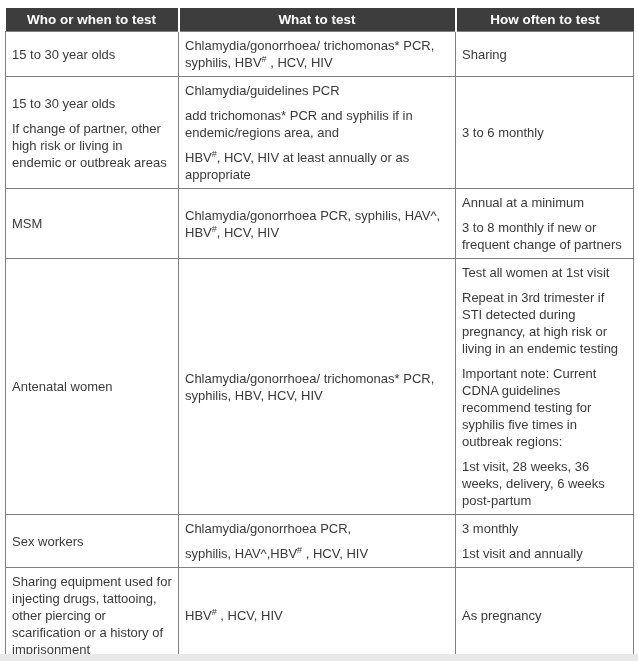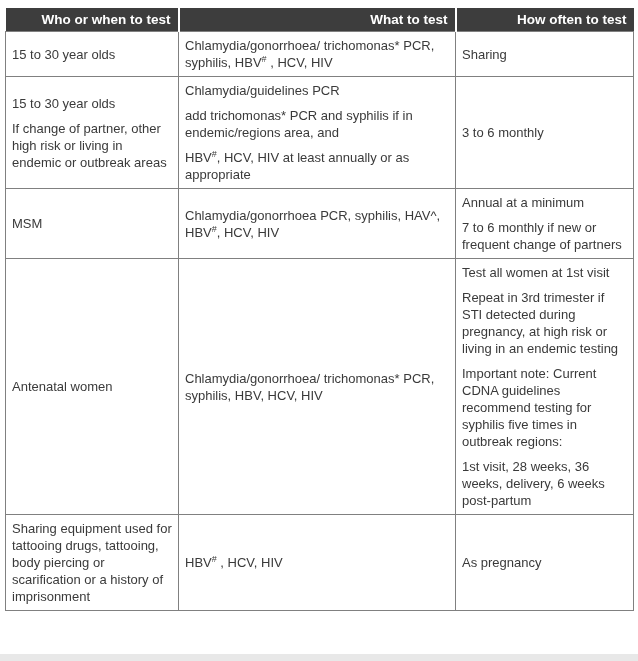--- a/index.html
+++ b/index.html
@@ -26,21 +26,21 @@
   }
   col.c-who   { width: 173px; }
   col.c-what  { width: 277px; }
   col.c-often { width: 178px; }
 
   th {
     background: var(--header-bg, #3d3d3d);
     color: var(--header-text, #ffffff);
     font-size: 13.5px;
     font-weight: bold;
-    text-align: right;
+    text-align: center;
     padding: 3px 7px;
     border: none;
     border-left: 2px solid #ffffff;
     line-height: 17px;
   }
   th:first-child { border-left: none; }
 
   td {
     border: 1px solid var(--border, #808080);
     vertical-align: middle;
@@ -115,40 +115,53 @@
           </tr>
           <tr>
             <td>
               <p>MSM</p>
             </td>
             <td>
               <p>Chlamydia/gonorrhoea PCR, syphilis, HAV^, HBV<sup>#</sup>, HCV, HIV</p>
             </td>
             <td>
               <p>Annual at a minimum</p>
-              <p>7 to 6 monthly if new or frequent change of partners</p>
+              <p>3 to 8 monthly if new or frequent change of partners</p>
             </td>
           </tr>
           <tr>
             <td>
               <p>Antenatal women</p>
             </td>
             <td>
               <p>Chlamydia/gonorrhoea/ trichomonas* PCR, syphilis, HBV, HCV, HIV</p>
             </td>
             <td>
               <p>Test <b>all</b> women at 1st visit</p>
               <p>Repeat in 3rd trimester if STI detected during pregnancy, at high risk or living in an endemic testing</p>
               <p>Important note: Current CDNA guidelines recommend testing for syphilis five times in outbreak regions:</p>
               <p>1st visit, 28 weeks, 36 weeks, delivery, 6 weeks post-partum</p>
             </td>
           </tr>
           <tr>
             <td>
-              <p>Sharing equipment used for tattooing drugs, tattooing, body piercing or scarification or a history of imprisonment</p>
+              <p>Sex workers</p>
+            </td>
+            <td>
+              <p>Chlamydia/gonorrhoea PCR,</p>
+              <p>syphilis, HAV^,HBV<sup>#</sup> , HCV, HIV</p>
+            </td>
+            <td>
+              <p>3 monthly</p>
+              <p>1st visit and annually</p>
+            </td>
+          </tr>
+          <tr>
+            <td>
+              <p>Sharing equipment used for injecting drugs, tattooing, other piercing or scarification or a history of imprisonment</p>
             </td>
             <td>
               <p>HBV<sup>#</sup> , HCV, HIV</p>
             </td>
             <td>
               <p>As pregnancy</p>
             </td>
           </tr>
         </tbody>
     </table>

